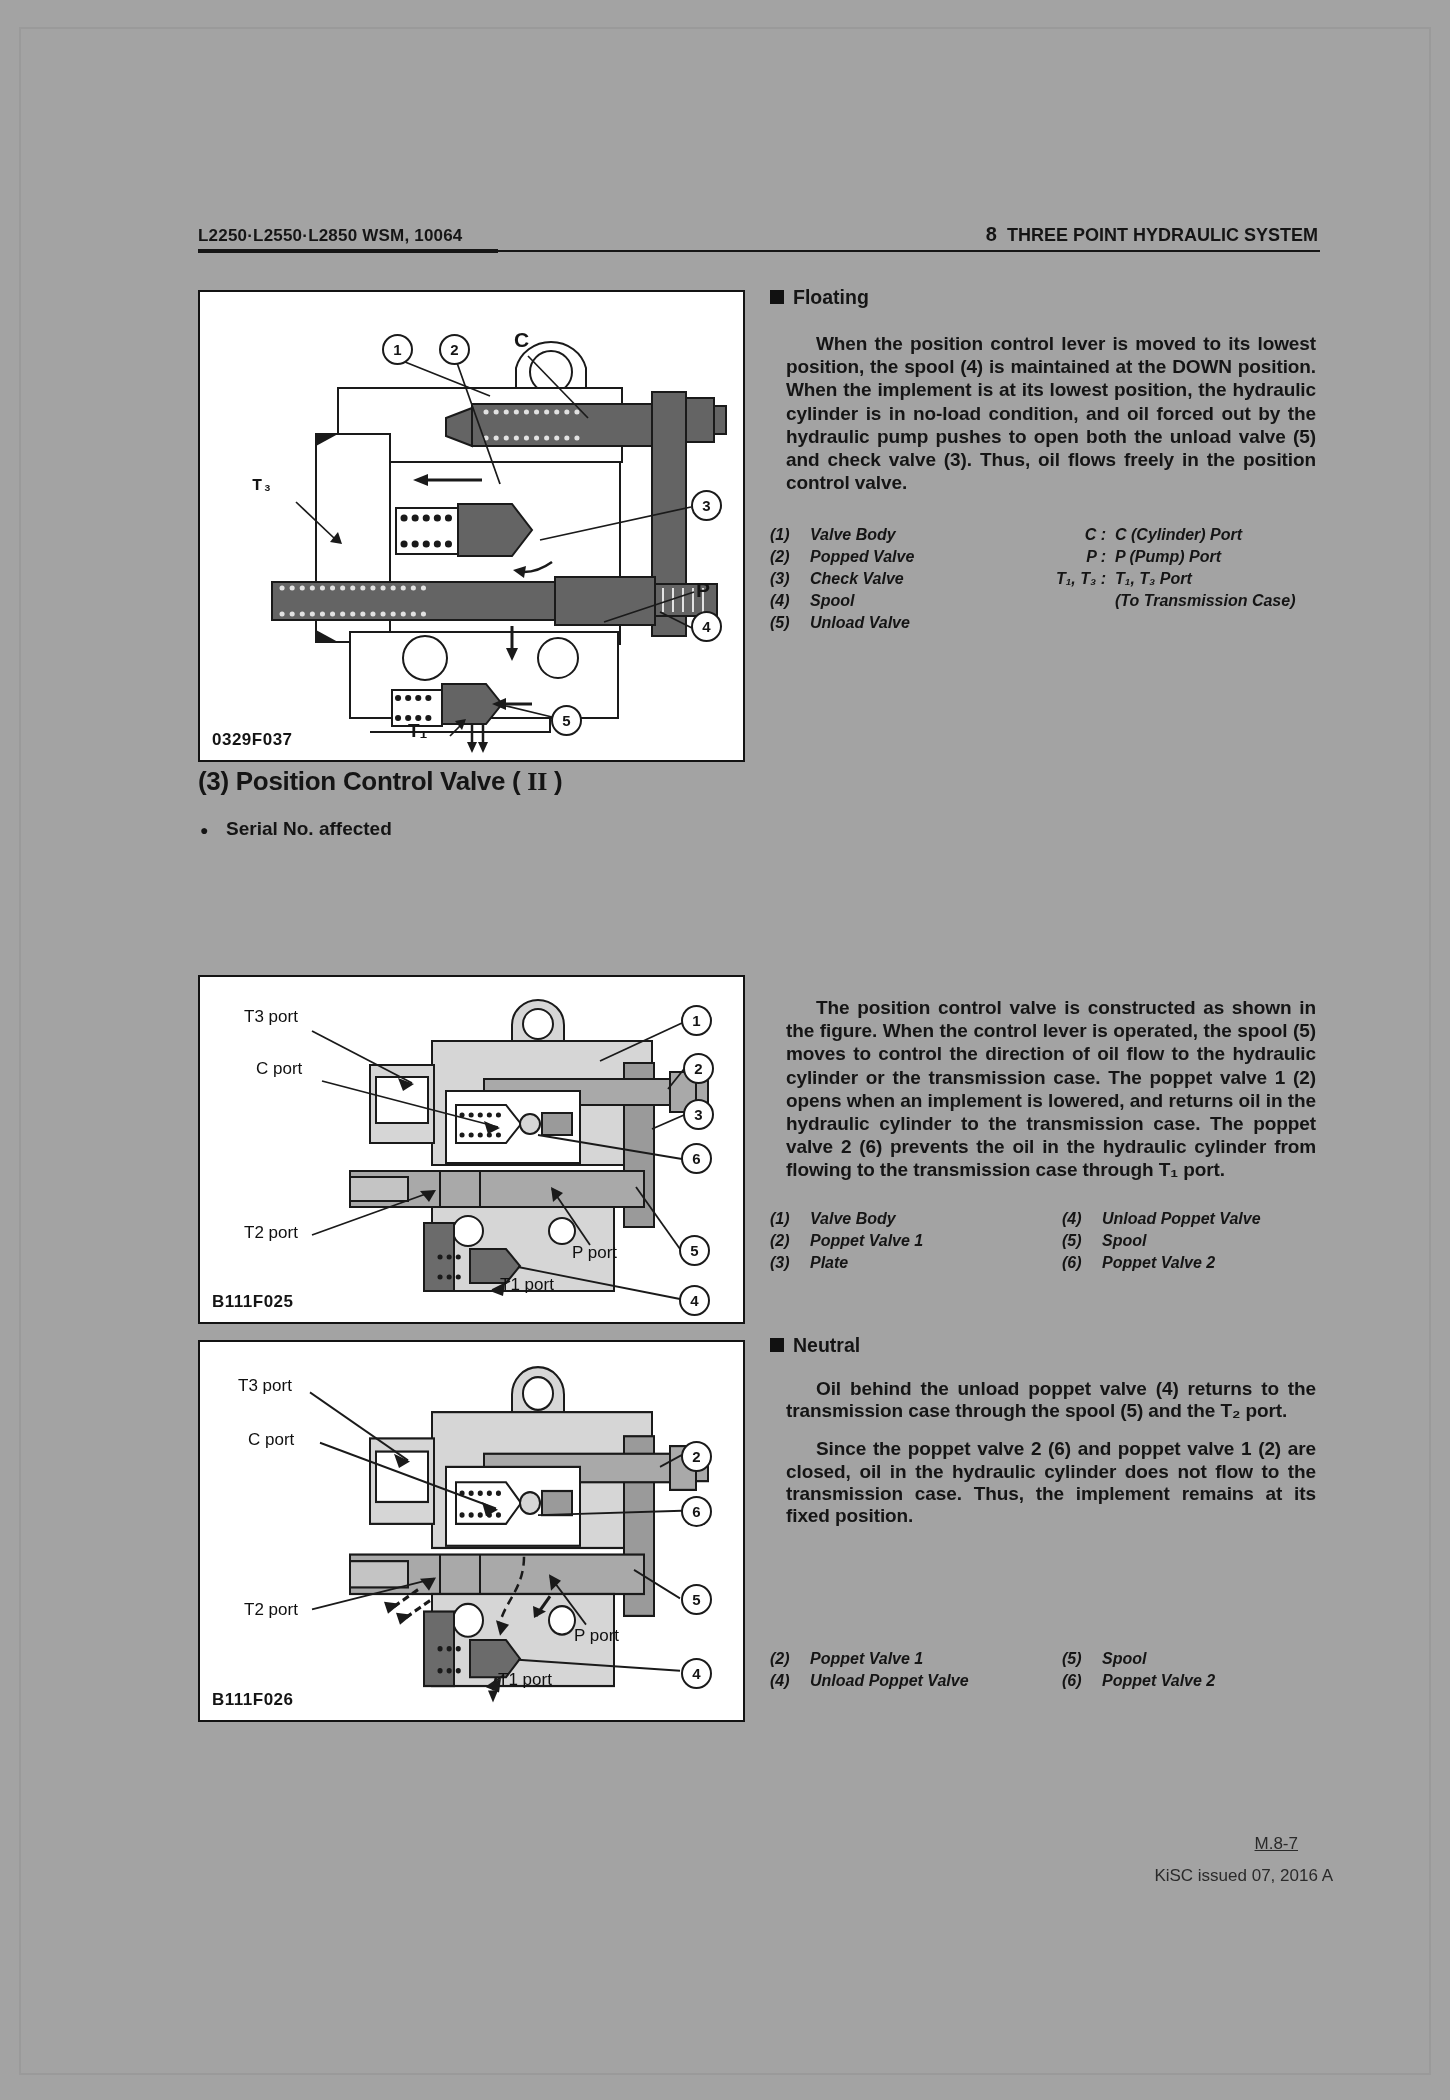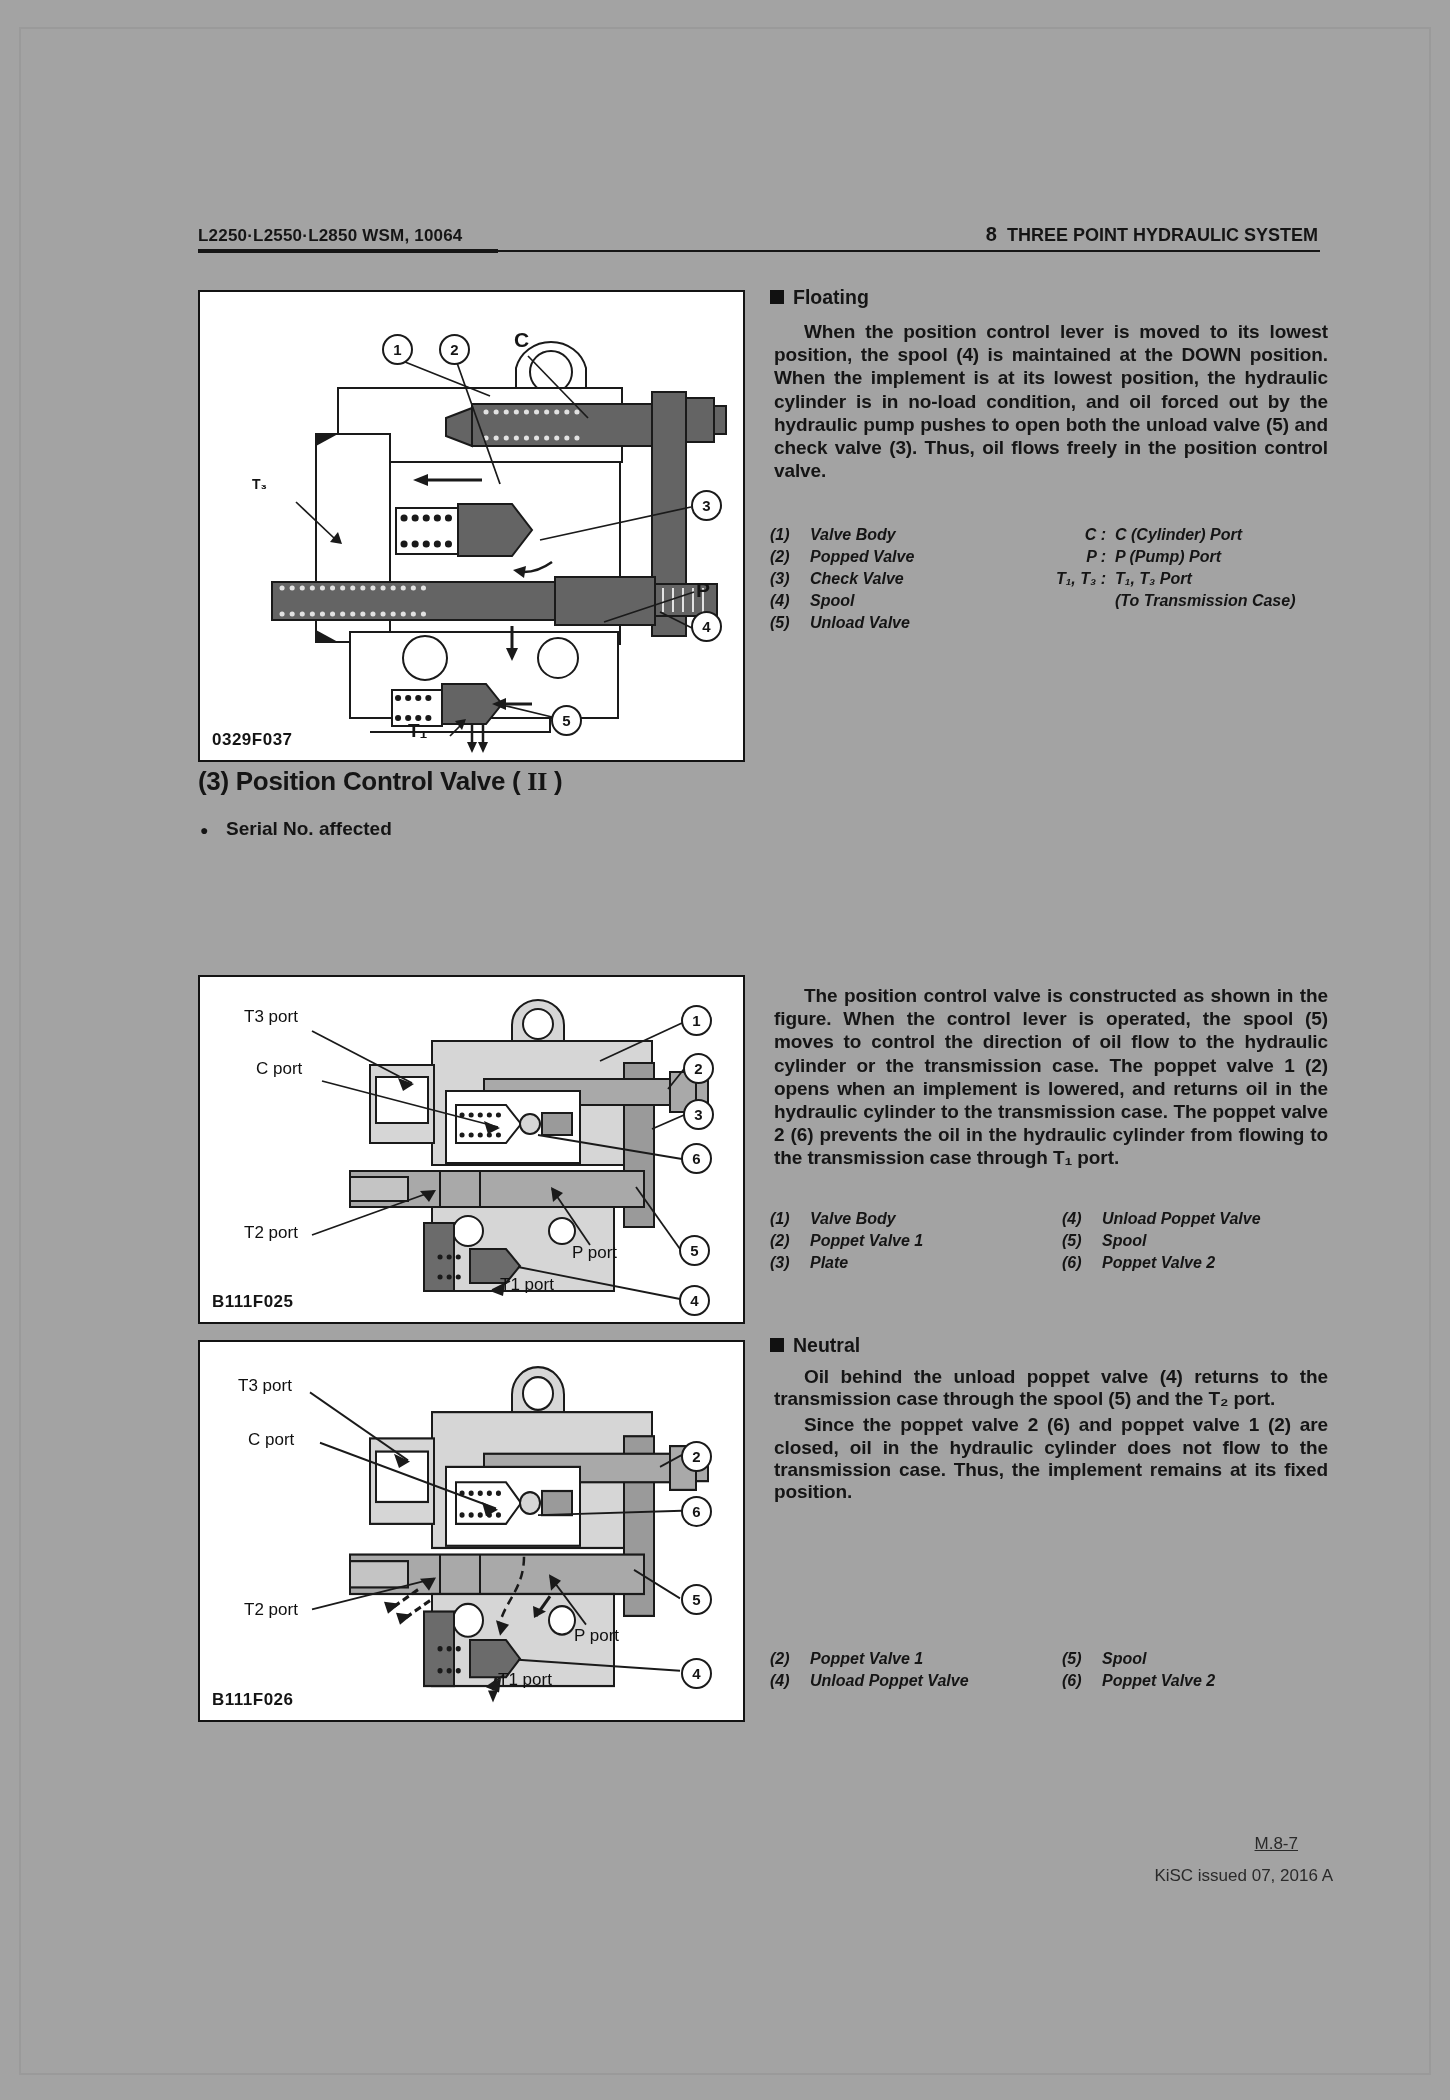--- a/index.html
+++ b/index.html
@@ -16,21 +16,21 @@
   .hrule2{left:198px;top:249px;width:300px;height:4px;background:#161616;}
   
   .figbox{border:2.5px solid #131313;background:#fff;}
   .figcode{position:absolute;left:12px;bottom:10px;font-size:17px;font-weight:700;letter-spacing:0.5px;}
   .co{position:absolute;width:27px;height:27px;border:2px solid #1a1a1a;border-radius:50%;background:#fff;
       display:flex;align-items:center;justify-content:center;font-size:15px;font-weight:700;}
   .pl1{position:absolute;font-weight:700;font-size:20px;white-space:nowrap;}
   .pl2{position:absolute;font-weight:400;font-size:17px;color:#101010;white-space:nowrap;}
   
   .bodytext{font-size:19px;font-weight:700;line-height:23.2px;text-align:justify;letter-spacing:-0.1px;width:562px;}
-  .bodytext p{margin:4px;text-indent:30px;}
+  .bodytext p{margin:16px;text-indent:30px;}
   .sqhead{font-size:19.5px;font-weight:700;}
   .sq{display:inline-block;width:14px;height:14px;background:#111;margin-right:9px;}
   .plist{font-size:16px;font-weight:700;line-height:22px;white-space:nowrap;font-style:italic;}
   .plist .n{display:inline-block;width:40px;}
   .plist .k{display:inline-block;width:100px;text-align:right;margin-right:9px;}
   .secthead{font-size:26px;font-weight:700;letter-spacing:-0.3px;white-space:nowrap;}
   .secthead .roman{font-family:"Liberation Serif","DejaVu Serif",serif;}
   .serialhead{font-size:19px;font-weight:700;text-align:center;}
   .bullet{font-size:14px;font-weight:700;}
   .serials{font-size:19.5px;font-weight:700;line-height:25.5px;letter-spacing:0.2px;white-space:nowrap;}
@@ -127,21 +127,21 @@
         <path d="M266,427 l-11,2 l7,9 z" fill="#1a1a1a" stroke="none"></path>
       </g>
     </svg>
     <div class="co" style="left:182px;top:42px;">
         <span>1</span>
       </div>
     <div class="co" style="left:239px;top:42px;">
         <span>2</span>
       </div>
     <div class="pl1" style="left:314px;top:36px;font-size:21px;">C</div>
-    <div class="pl1" style="left:52px;top:184px;font-size:14px;">T₃</div>
+    <div class="pl1" style="left:52px;top:184px;font-size:17px;font-family:Liberation Mono, monospace;">T₃</div>
     <div class="co" style="left:491px;top:198px;">
         <span>3</span>
       </div>
     <div class="pl1" style="left:496px;top:286px;font-size:21px;">P</div>
     <div class="co" style="left:491px;top:319px;">
         <span>4</span>
       </div>
     <div class="co" style="left:351px;top:413px;">
         <span>5</span>
       </div>

